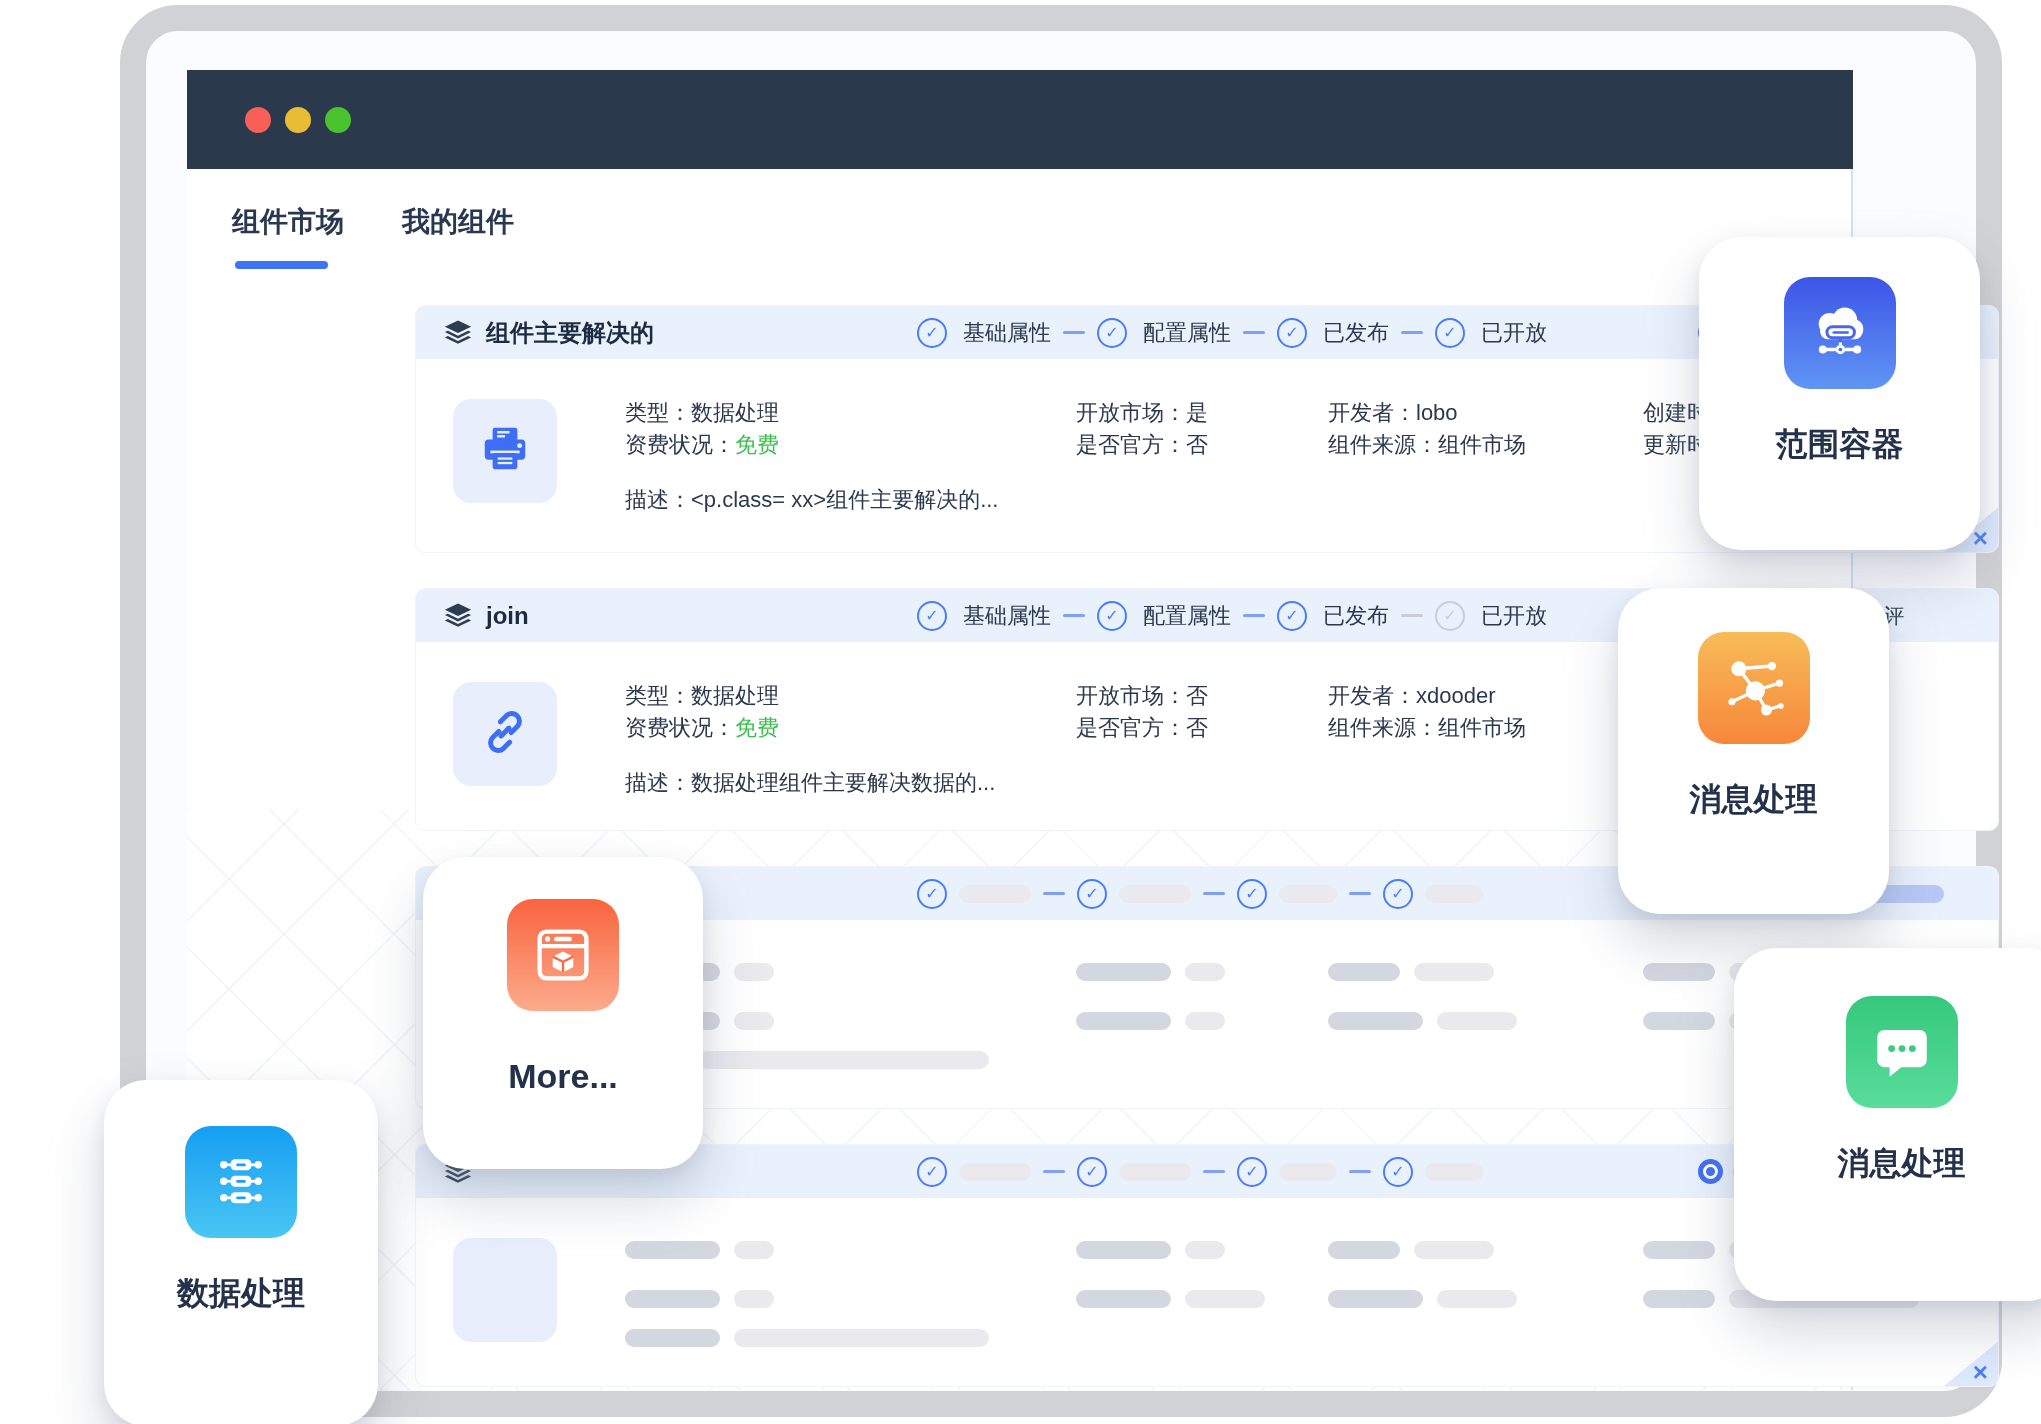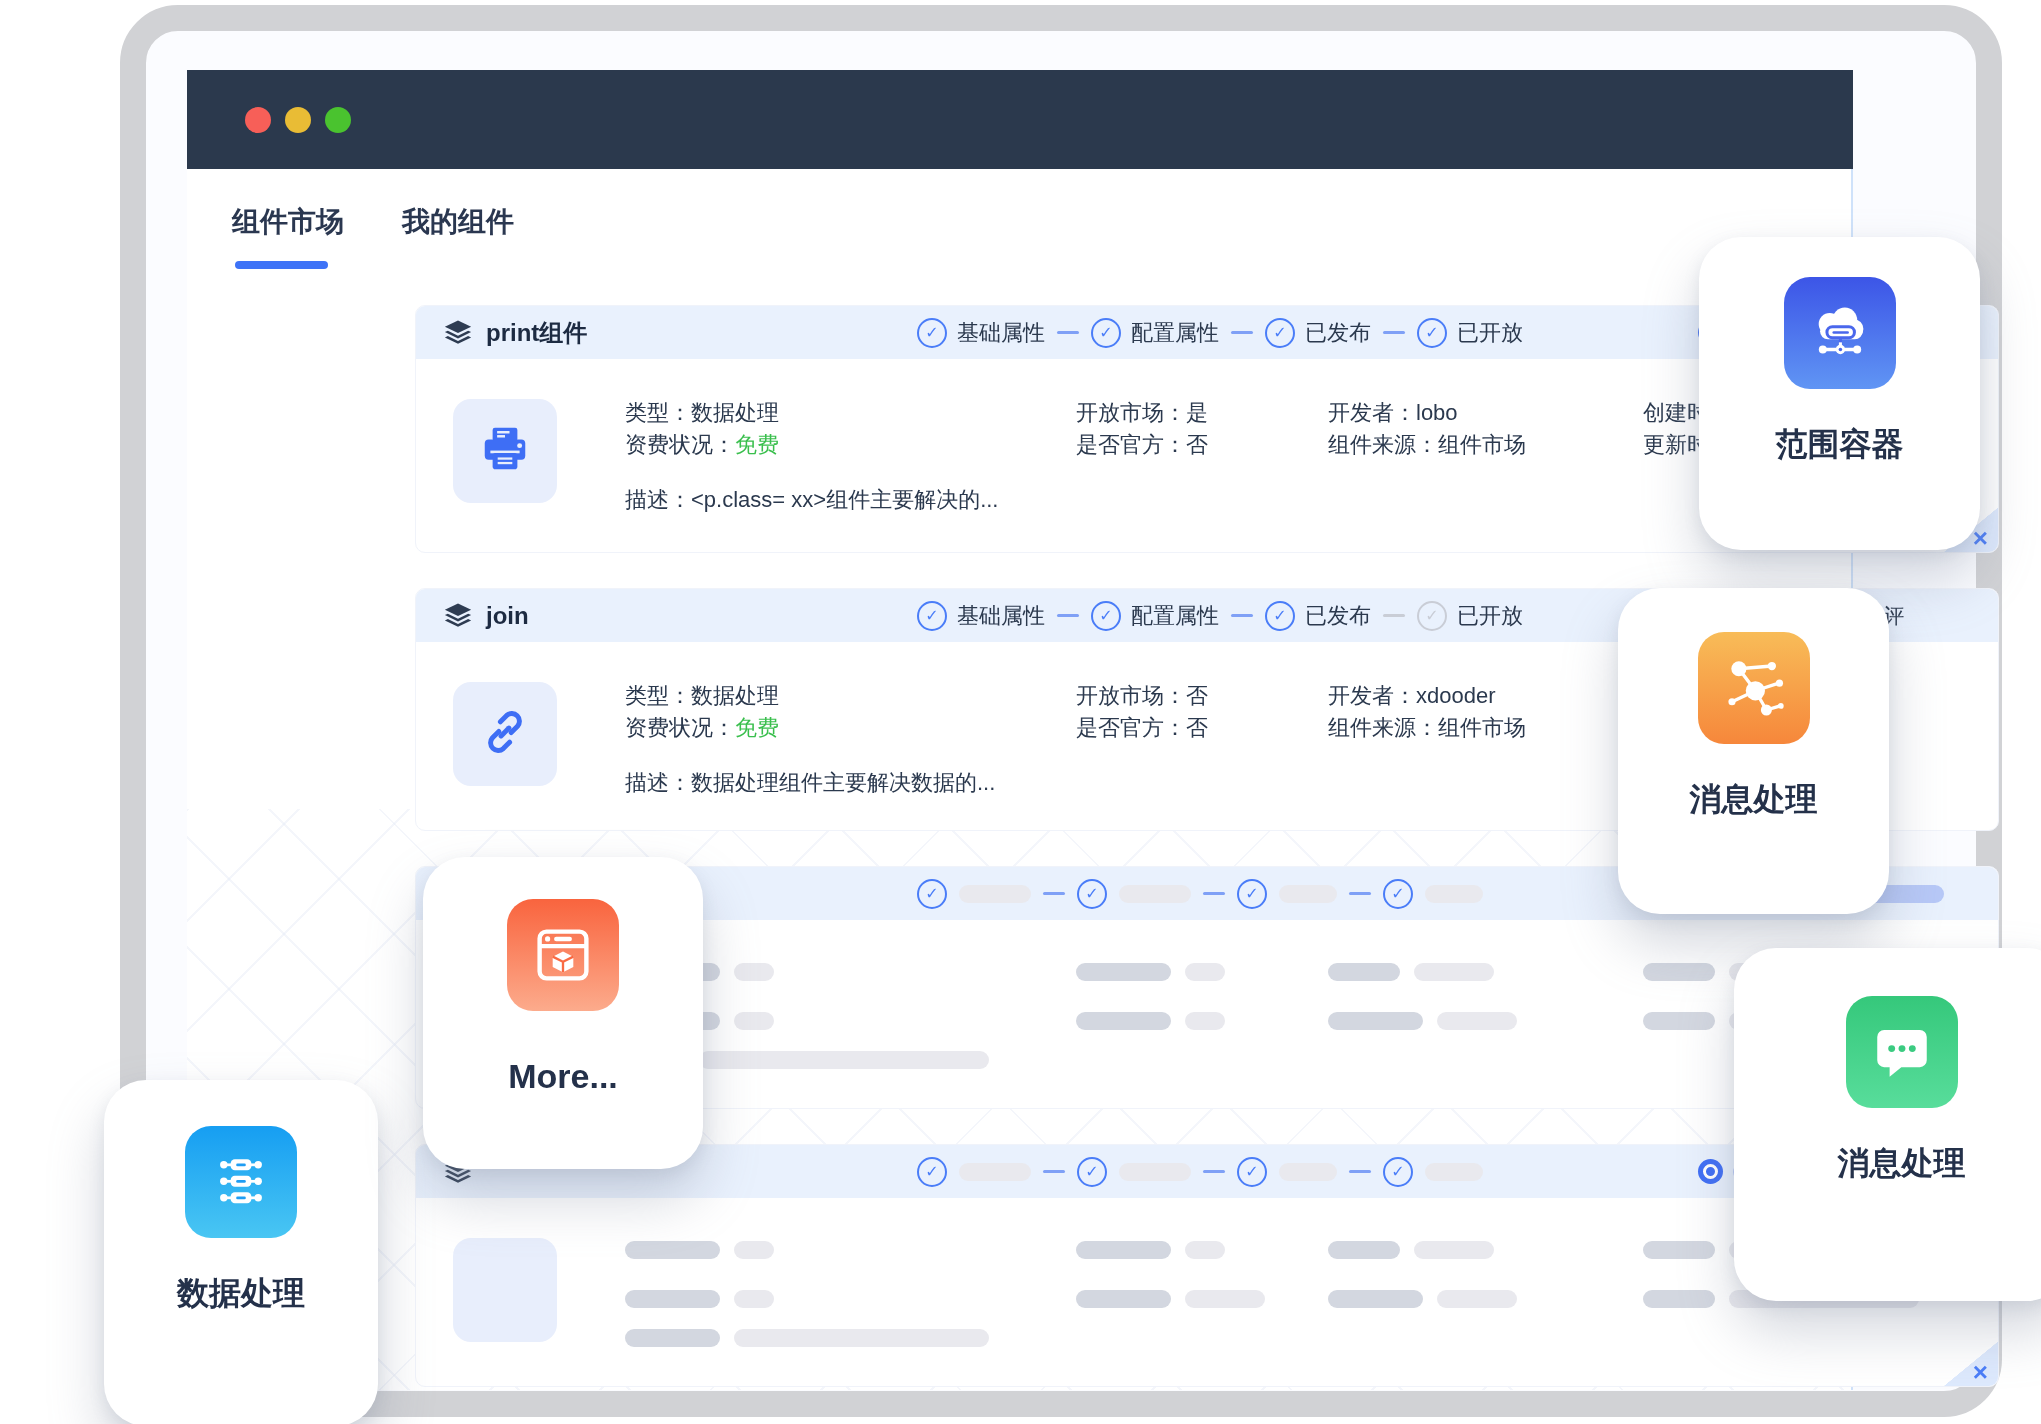--- a/index.html
+++ b/index.html
@@ -24,21 +24,21 @@
   
   .card{position:absolute;left:228px;width:1584px;background:#fff;border:1px solid #f0f3fa;
         border-radius:10px;box-sizing:border-box;overflow:hidden;z-index:1;}
   .card-hd{height:53px;background:#e9f1fd;position:relative;display:flex;align-items:center;padding-left:27px;box-sizing:border-box;}
   .layers{width:30px;height:30px;margin-right:13px;flex:none;}
   .card-name{font-size:24px;font-weight:700;color:#1d2b42;white-space:nowrap;}
   .steps{position:absolute;left:501px;top:0;height:53px;display:flex;align-items:center;}
   .step{display:flex;align-items:center;}
   .chk{width:30px;height:30px;border:2px solid #4a7df8;border-radius:50%;box-sizing:border-box;color:#4a7df8;
        display:flex;align-items:center;justify-content:center;font-size:16px;line-height:1;background:transparent;flex:none;}
-  .slabel{margin-left:10px;font-size:22px;color:#2b394e;white-space:nowrap;}
+  .slabel{margin-left:16px;font-size:22px;color:#2b394e;white-space:nowrap;}
   .dash{width:22px;height:3px;background:#7fa0f6;border-radius:2px;margin:0 12px;flex:none;}
   .off .chk{border-color:#c9cdd6;color:#c9cdd6;}
   .dash.off{background:#c9cdd6;}
   .stat{position:absolute;top:0;height:53px;display:flex;align-items:center;gap:10px;}
   .stat.u{left:1282px}.stat.s{left:1412px}
   .usage-ic{width:25px;height:25px;border-radius:50%;background:#3f6ef5;position:relative;flex:none;}
   .usage-ic::after{content:"";position:absolute;inset:5px;border:3px solid #fff;border-radius:50%;}
   .star{color:#f6c547;font-size:27px;line-height:1;}
   .stat-label{font-size:21px;color:#2b394e;white-space:nowrap;}
   
@@ -86,21 +86,21 @@
 
       <section class="card" style="top:136px;height:248px">
         <header class="card-hd">
           <span class="layers">
             <svg viewBox="0 0 24 24" width="30" height="30" fill="#2e3c52">
               <path d="M12 2 1.5 7 12 12l10.5-5z"></path>
               <path d="M3.9 10.1 1.5 11.25 12 16.3l10.5-5.05-2.4-1.15L12 14.1z"></path>
               <path d="M3.9 14.35 1.5 15.5 12 20.55l10.5-5.05-2.4-1.15L12 18.35z"></path>
             </svg>
           </span>
-          <span class="card-name">print组件</span>
+          <span class="card-name">组件主要解决的</span>
           <div class="steps">
             <span class="step">
                 <span class="chk">✓</span>
                 <span class="slabel">基础属性</span>
               </span>
             <span class="dash"></span>
             <span class="step">
                 <span class="chk">✓</span>
                 <span class="slabel">配置属性</span>
               </span>

